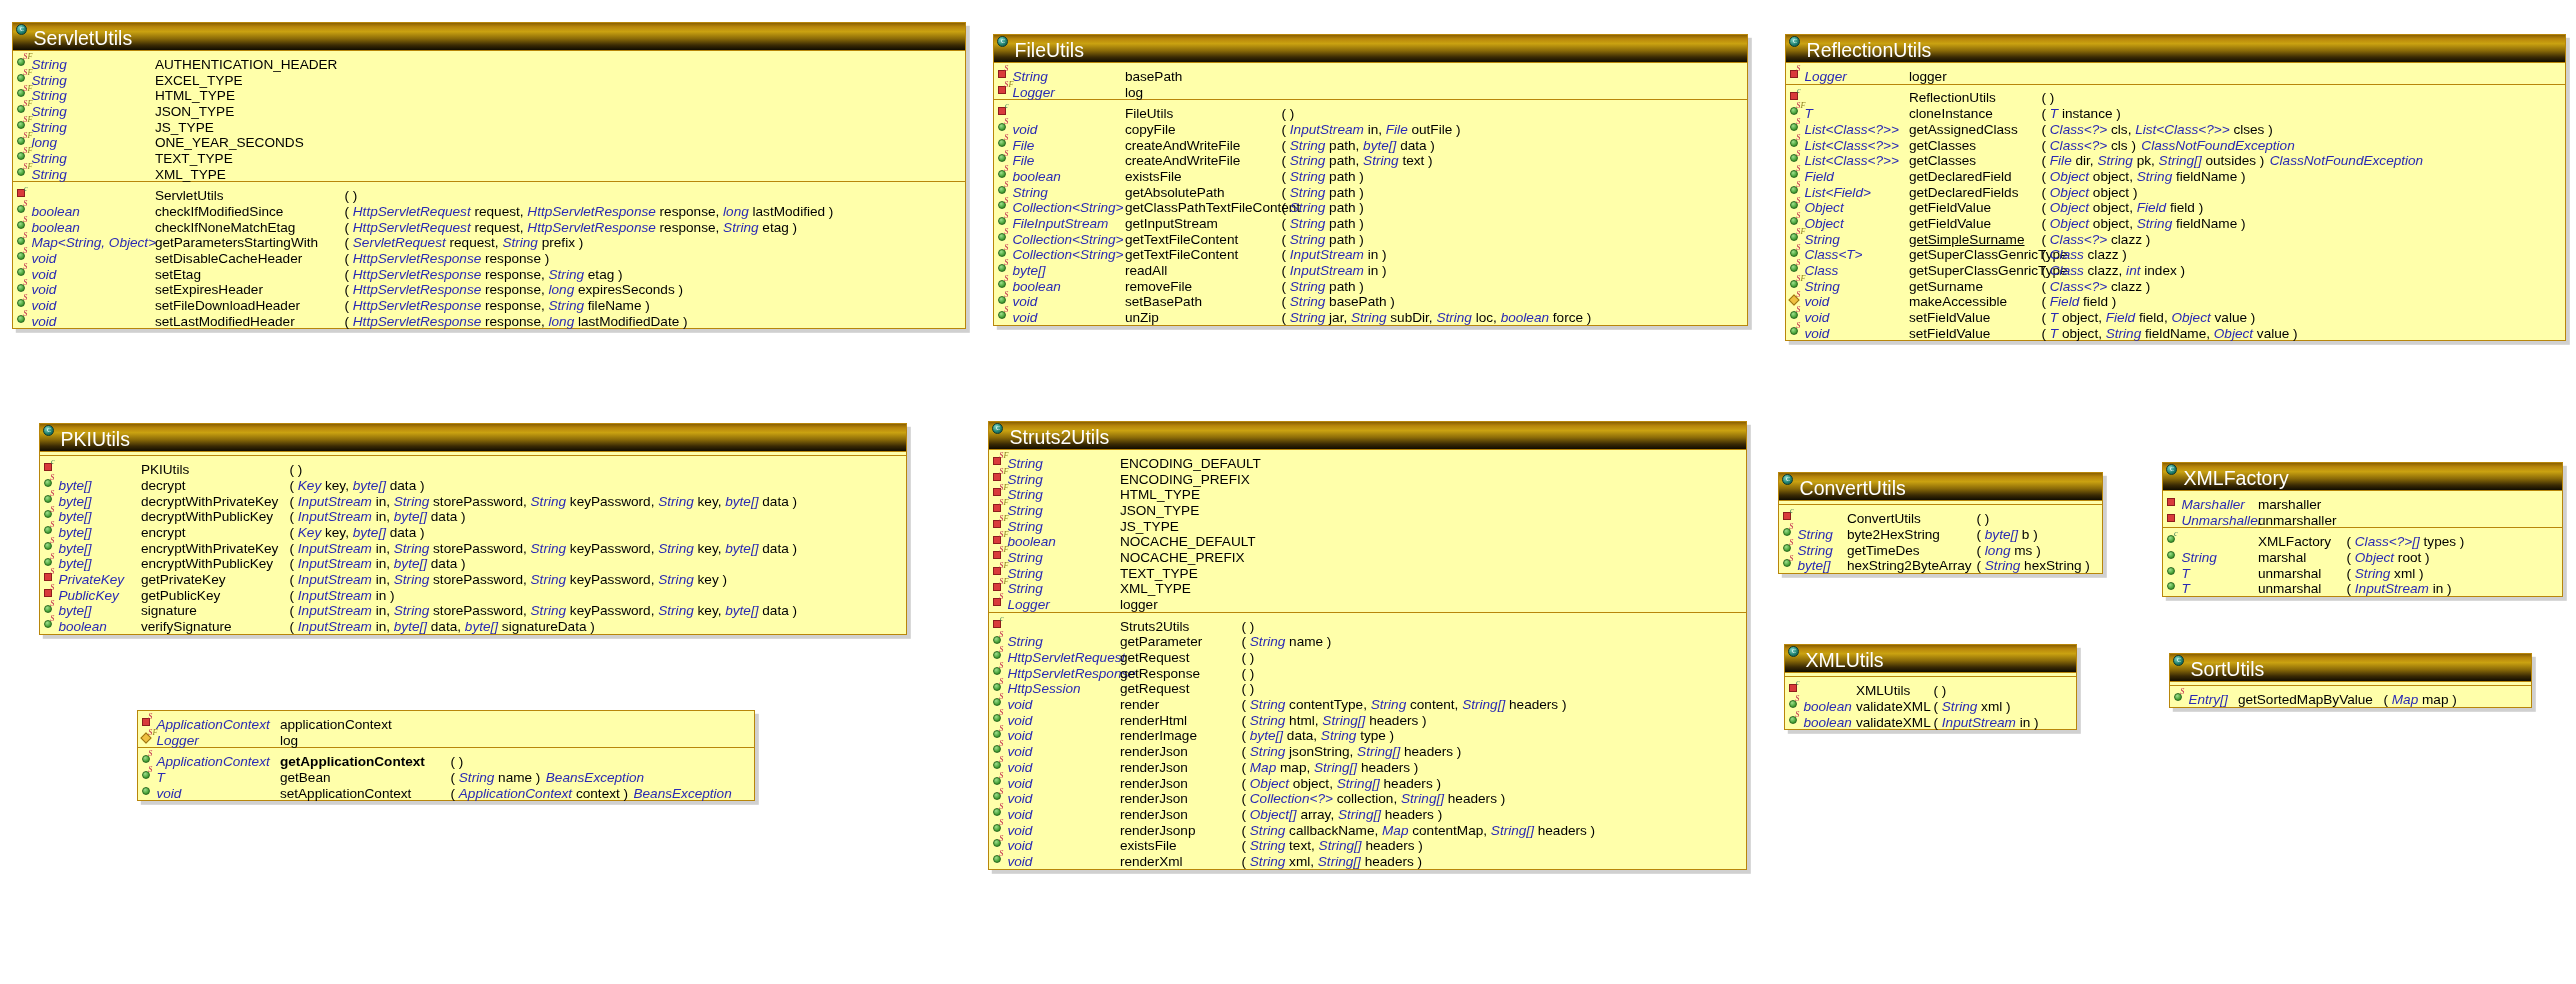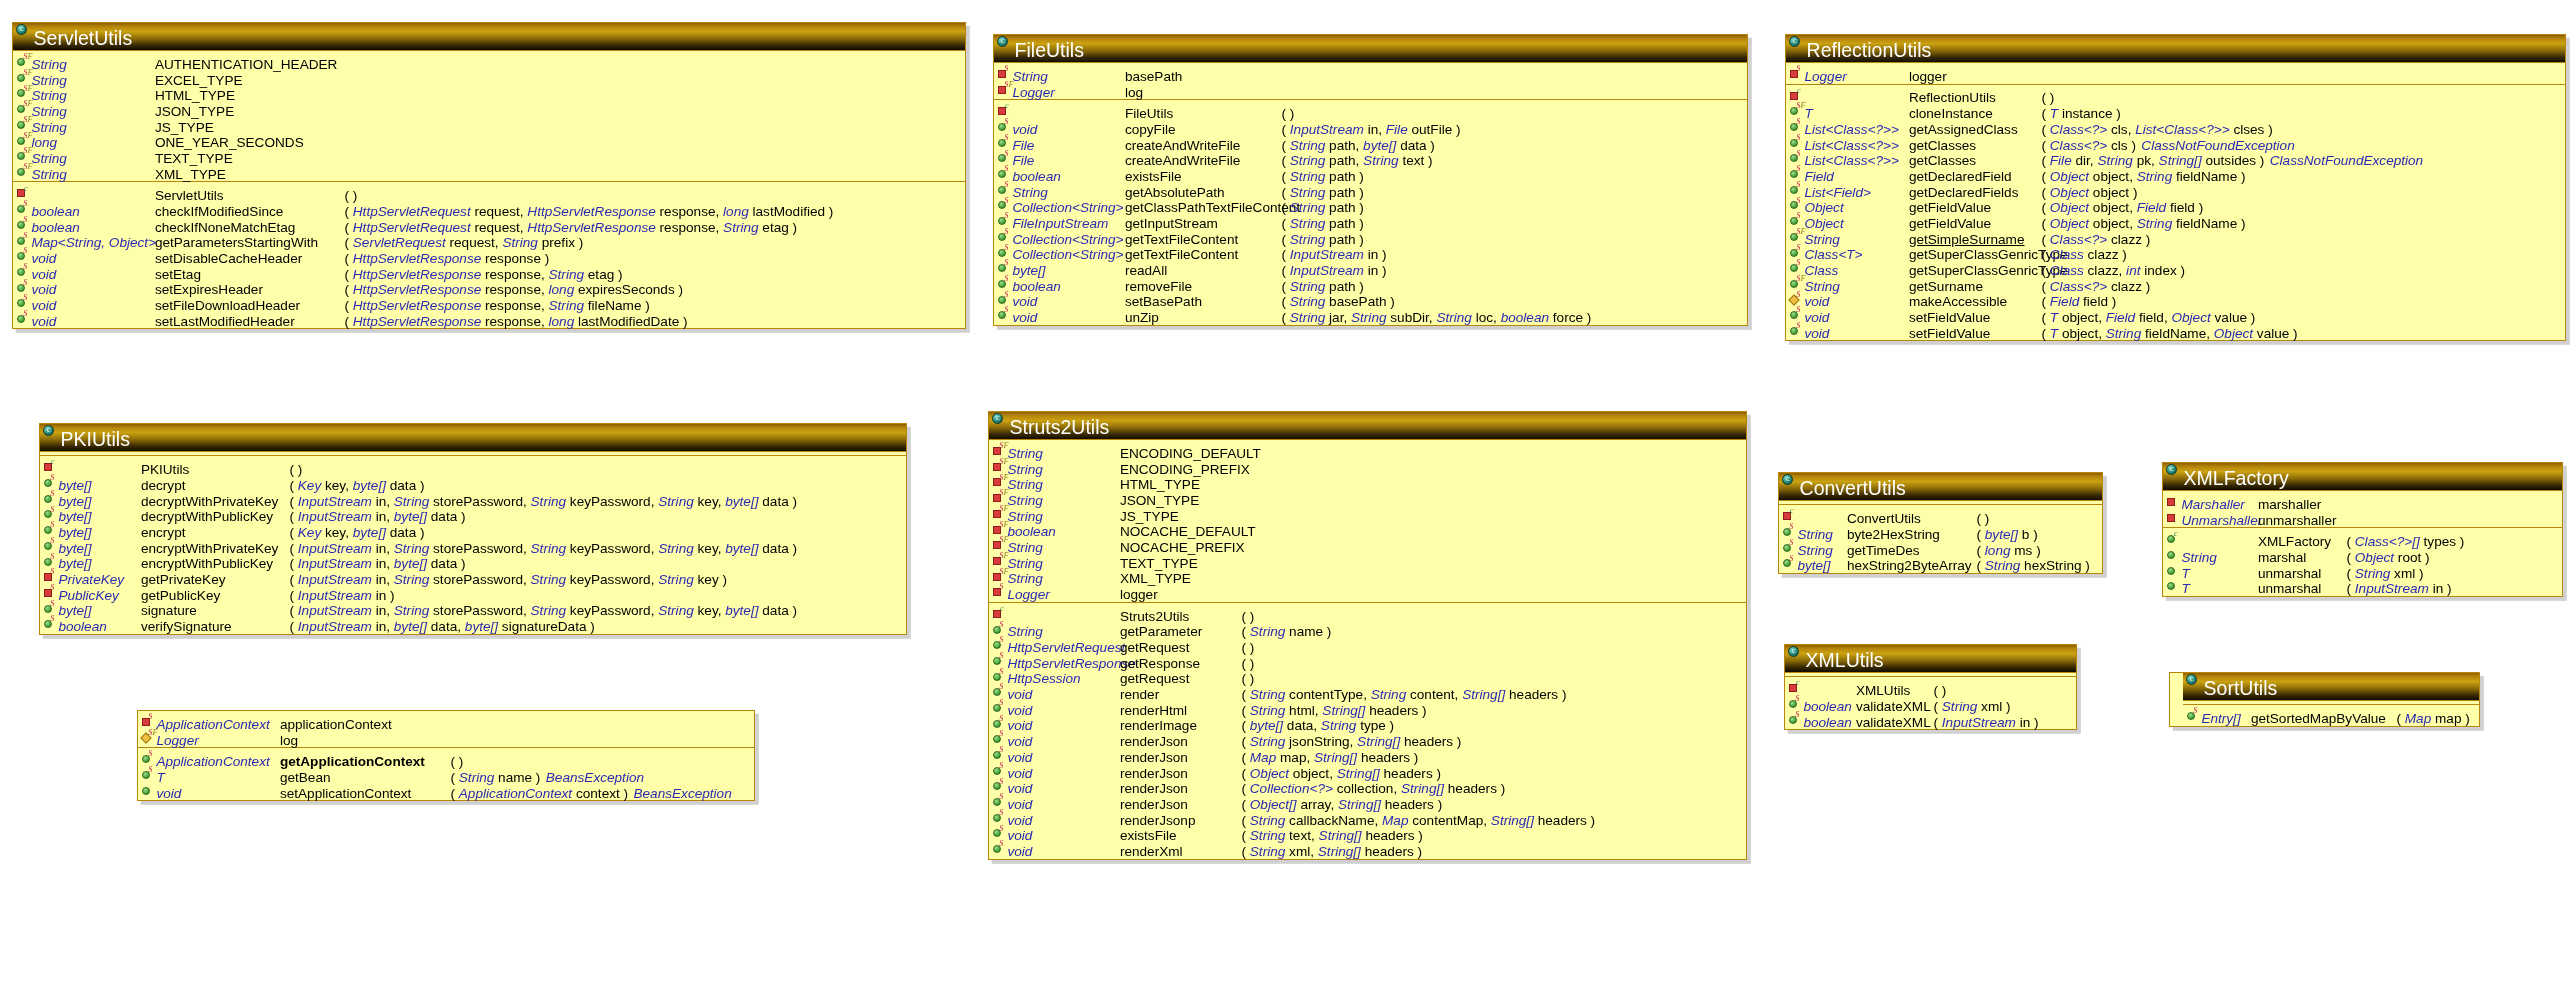--- a/index.html
+++ b/index.html
@@ -609,21 +609,21 @@
           <span class="m-mark">
             <span class="vis public"></span>
             <span class="mod s">S</span>
           </span>
           <span class="m-type" style="width: 106px;">void</span>
           <span class="m-name" style="width: 149px;">unZip</span>
           <span class="m-params">( <i>String</i>  jar, <i>String</i>  subDir, <i>String</i>  loc, <i>boolean</i>  force )</span>
         </div>
       </div>
     </div>
-    <div class="uml-class" style="left: 988px; top: 411px; width: 759px;">
+    <div class="uml-class" style="left: 988px; top: 421px; width: 759px;">
       <div class="uml-header">
         <span class="class-badge">C</span>
         <span class="uml-title">Struts2Utils</span>
       </div>
       <div class="uml-section fields">
         <div class="member">
           <span class="m-mark">
             <span class="vis private"></span>
             <span class="mod s">S</span>
             <span class="mod f">F</span>
@@ -1157,21 +1157,21 @@
           <span class="m-mark">
             <span class="vis public"></span>
             <span class="mod s">S</span>
           </span>
           <span class="m-type" style="width: 46px;">boolean</span>
           <span class="m-name" style="width: 70px;">validateXML</span>
           <span class="m-params">( <i>InputStream</i>  in )</span>
         </div>
       </div>
     </div>
-    <div class="uml-class" style="left: 2169px; top: 672px; width: 311px; padding-left: 13px;">
+    <div class="uml-class" style="left: 2169px; top: 653px; width: 363px;">
       <div class="uml-header">
         <span class="class-badge">C</span>
         <span class="uml-title">SortUtils</span>
       </div>
       <div class="uml-section fields" style="height: 3.3px; padding: 0px;"></div>
       <div class="uml-section methods">
         <div class="member">
           <span class="m-mark">
             <span class="vis public"></span>
             <span class="mod s">S</span>

